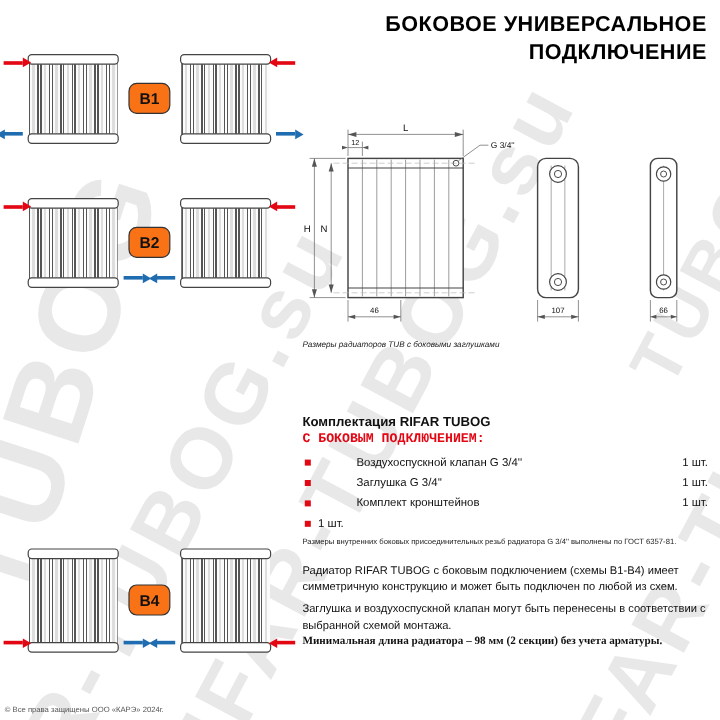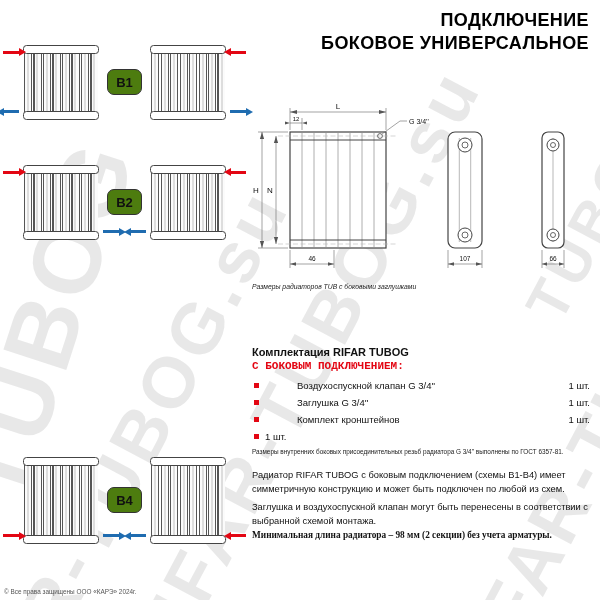--- a/index.html
+++ b/index.html
@@ -21,21 +21,21 @@
               padding-left:24px;z-index:1;}
   .rad-wrap{position:relative;width:74px;height:72px;}
   .tall .rad-wrap{height:84px;}
   .srad{width:74px;height:100%;
     background:repeating-linear-gradient(90deg,
       #555 0 1.2px,#fbfbfb 1.2px 3px,#ddd 3px 5px,#fbfbfb 5px 7.2px,#555 7.2px 8.4px,#fff 8.4px 9.5px);}
   .srad::before,.srad::after{content:"";position:absolute;left:-1px;right:-1px;height:7px;
     background:#fff;border:1.2px solid #444;border-radius:3.5px;}
   .srad::before{top:-1.5px;}
   .srad::after{bottom:-1.5px;}
-  .slabel{width:33px;height:24px;border:1.5px solid #333;border-radius:7px;background:#4d7c0f;
+  .slabel{width:33px;height:24px;border:1.5px solid #333;border-radius:7px;background:#f97316;
           display:flex;align-items:center;justify-content:center;
           font-weight:700;font-size:13px;flex:none;}
   
   .arr{position:absolute;height:2.6px;width:16px;background:currentColor;}
   .arr.red{color:#e30613;}
   .arr.blue{color:#1f6cb0;}
   .arr::after{content:"";position:absolute;top:50%;transform:translateY(-50%);
               width:0;height:0;border-top:4.5px solid transparent;border-bottom:4.5px solid transparent;}
   .arr.pr::after{right:-6.5px;border-left:7px solid;}
   .arr.pl::after{left:-6.5px;border-right:7px solid;}
@@ -67,22 +67,22 @@
 
 <div class="page">
 
   <span class="wm" id="wm1">TUBOG</span>
   <span class="wm" id="wm2">RIFAR-TUBOG.su</span>
   <span class="wm" id="wm3">RIFAR-TUBOG.su</span>
   <span class="wm" id="wm4">TUBOG</span>
   <span class="wm" id="wm5">RIFAR-TUBOG.su</span>
 
   <header class="title">
+    <div>БОКОВОЕ УНИВЕРСАЛЬНОЕ</div>
     <div>ПОДКЛЮЧЕНИЕ</div>
-    <div>БОКОВОЕ УНИВЕРСАЛЬНОЕ</div>
   </header>
 
   <div class="scheme-row" style="top:46px">
     <div class="rad-wrap">
       <div class="srad"></div>
       <span class="arr red tl pr"></span>
       <span class="arr blue bl pl"></span>
     </div>
     <div class="slabel">В1</div>
     <div class="rad-wrap">

